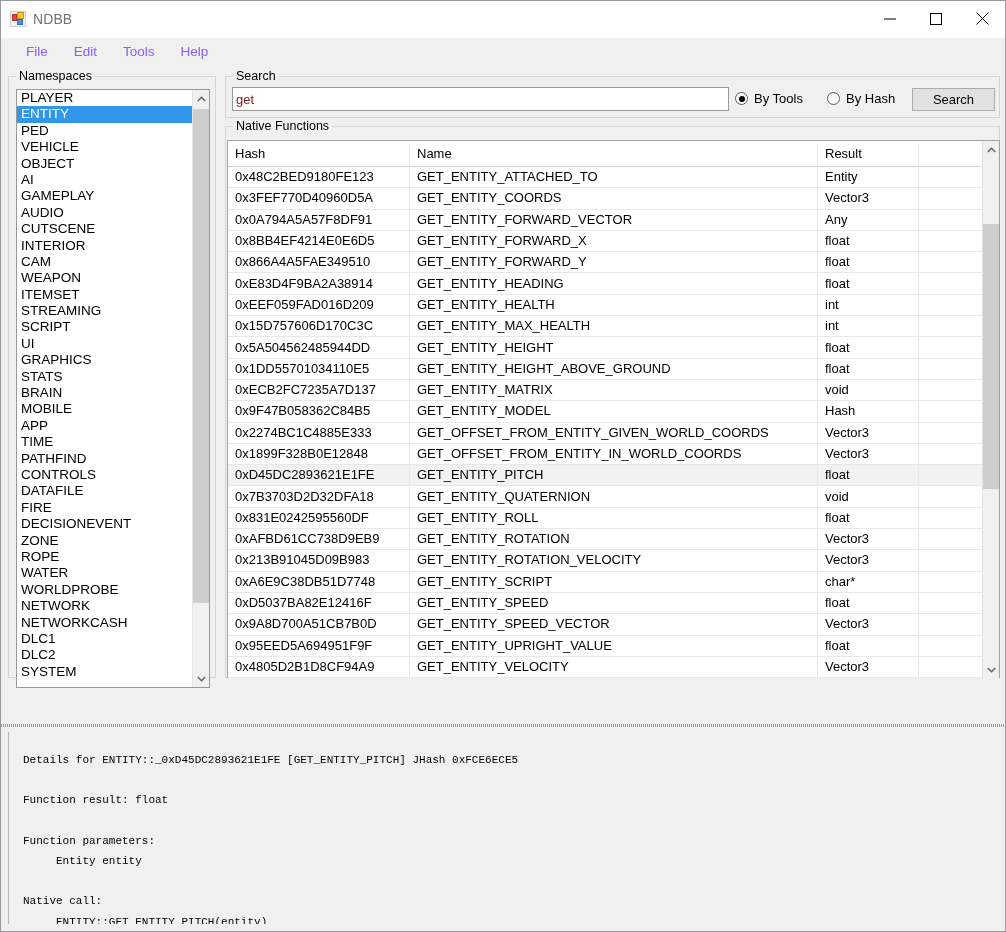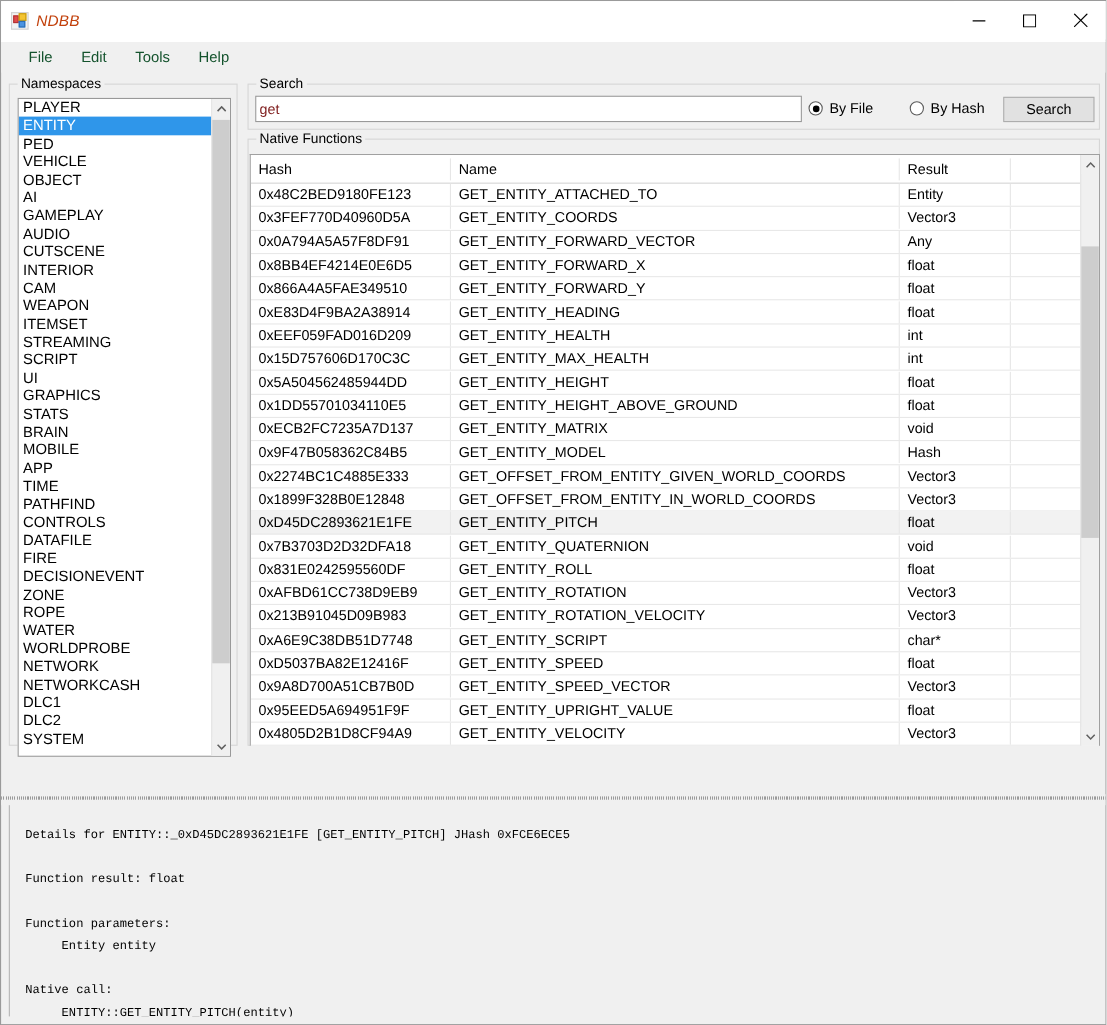--- a/index.html
+++ b/index.html
@@ -47,23 +47,22 @@
     position: relative;
     flex: none;
   }
   #app-icon .sq { position: absolute; box-sizing: border-box; }
   #app-icon .sq-bg { left:0; top:0; width:16px; height:16px; background:#f2f2f2; border:1px solid #d0d0d0; }
   #app-icon .sq-r  { left:2px;  top:3px;  width:5px; height:7px;  background:#e24a4a; border:1px solid #b03434; }
   #app-icon .sq-y  { left:7px;  top:1px;  width:7px; height:7px;  background:#f4c431; border:1px solid #c69a10; }
   #app-icon .sq-b  { left:7px;  top:8px;  width:6px; height:6px;  background:#4a93e2; border:1px solid #2a6eb5; }
   #title-text {
     font-size: 14px;
-    color: #c2410c;
+    color: #737373;
     letter-spacing: 0.1px;
-    font-style: italic;
   }
   #win-controls {
     position: absolute;
     right: 0; top: 0;
     height: 35px;
     display: flex;
   }
   .wbtn {
     width: 46px;
     height: 35px;
@@ -79,21 +78,21 @@
     height: 28px;
     min-height: 28px;
     display: flex;
     align-items: center;
     padding-left: 12px;
     background: #f0f0f0;
   }
   .menu-item {
     font-size: 13.5px;
     padding: 3px 13px 4px 13px;
-    color: #14532d;
+    color: #8b5cf6;
     white-space: nowrap;
   }
 
   
   #mainarea {
     position: relative;
     height: 656px;
     min-height: 656px;
   }
 
@@ -428,21 +427,21 @@
         </div>
       </div>
     </div>
 
     <div class="groupbox" id="search-group">
       <span class="gb-label">Search</span>
       <input id="search-input" type="text" value="get" style="">
 
       <div class="radio-wrap" id="radio-byname">
         <span class="radio on"></span>
-        <span>By File</span>
+        <span>By Tools</span>
       </div>
       <div class="radio-wrap" id="radio-byhash">
         <span class="radio"></span>
         <span>By Hash</span>
       </div>
 
       <div id="search-btn">Search</div>
     </div>
 
     <div class="groupbox" id="nf-group">

